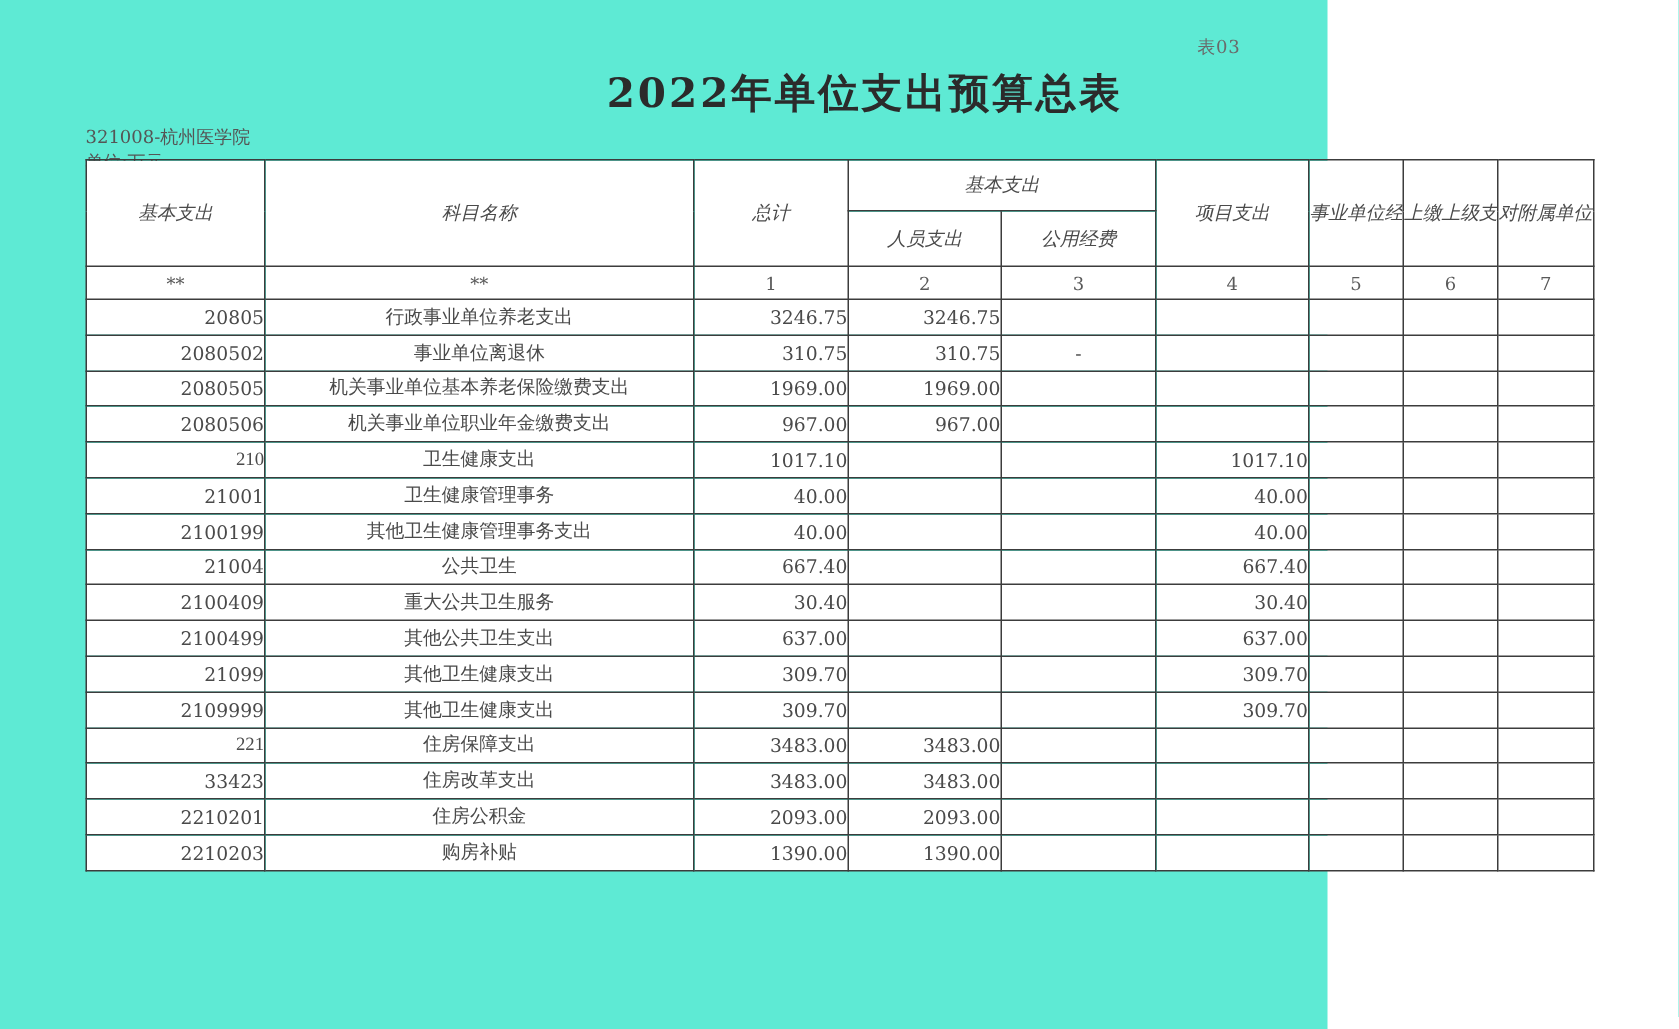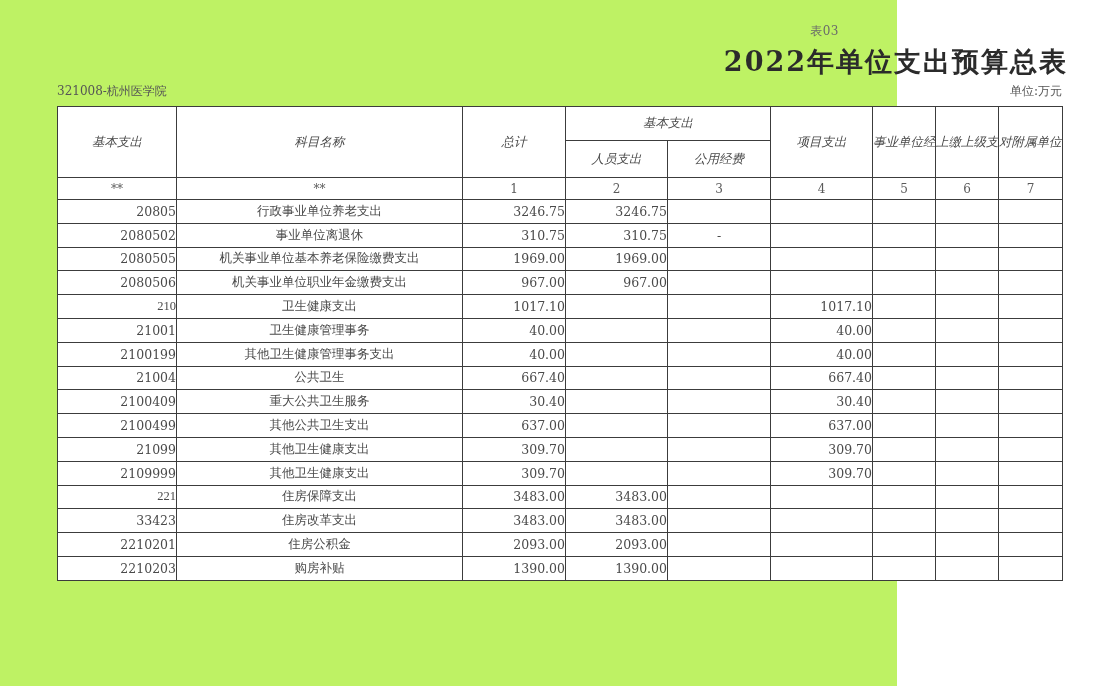--- a/index.html
+++ b/index.html
@@ -1,34 +1,34 @@
 <!DOCTYPE html>
 <html><head>
 <meta charset="utf-8">
 <style>
   html,body{margin:0;padding:0;}
   body{
     width:1119px;height:686px;background:#ffffff;
     font-family:"DejaVu Serif","Liberation Serif",serif;
     color:#4a4a4a;overflow:hidden;
   }
-  .page{position:relative;width:885px;height:686px;background:#bef264;padding-left:12px;}
+  .page{position:relative;width:885px;height:686px;background:#5eead4;}
   .corner-label{
     position:absolute;top:23px;right:58px;
     font-size:12px;color:#6a6a6a;letter-spacing:0.5px;
   }
   .page-title{
-    position:absolute;top:44px;left:63px;width:1005px;
-    text-align:right;font-size:27px;font-weight:bold;color:#2b2b2b;
+    position:absolute;top:44px;left:74px;width:1005px;
+    text-align:center;font-size:27px;font-weight:bold;color:#2b2b2b;
     letter-spacing:2px;margin:0;
   }
   .subhead{
     position:absolute;top:83px;left:57px;width:1005px;
     display:flex;justify-content:space-between;
-    font-size:12px;color:#555;
+    font-size:12px;color:#555;flex-direction:column;
   }
   table.budget{
     position:absolute;top:106px;left:57px;width:1005px;
     border-collapse:collapse;table-layout:fixed;
   }
   table.budget th,table.budget td{
     border:1px solid #3c3c3c;
     font-weight:normal;font-size:12.5px;color:#4a4a4a;
     padding:0;overflow:hidden;white-space:nowrap;
     background:#fff;

